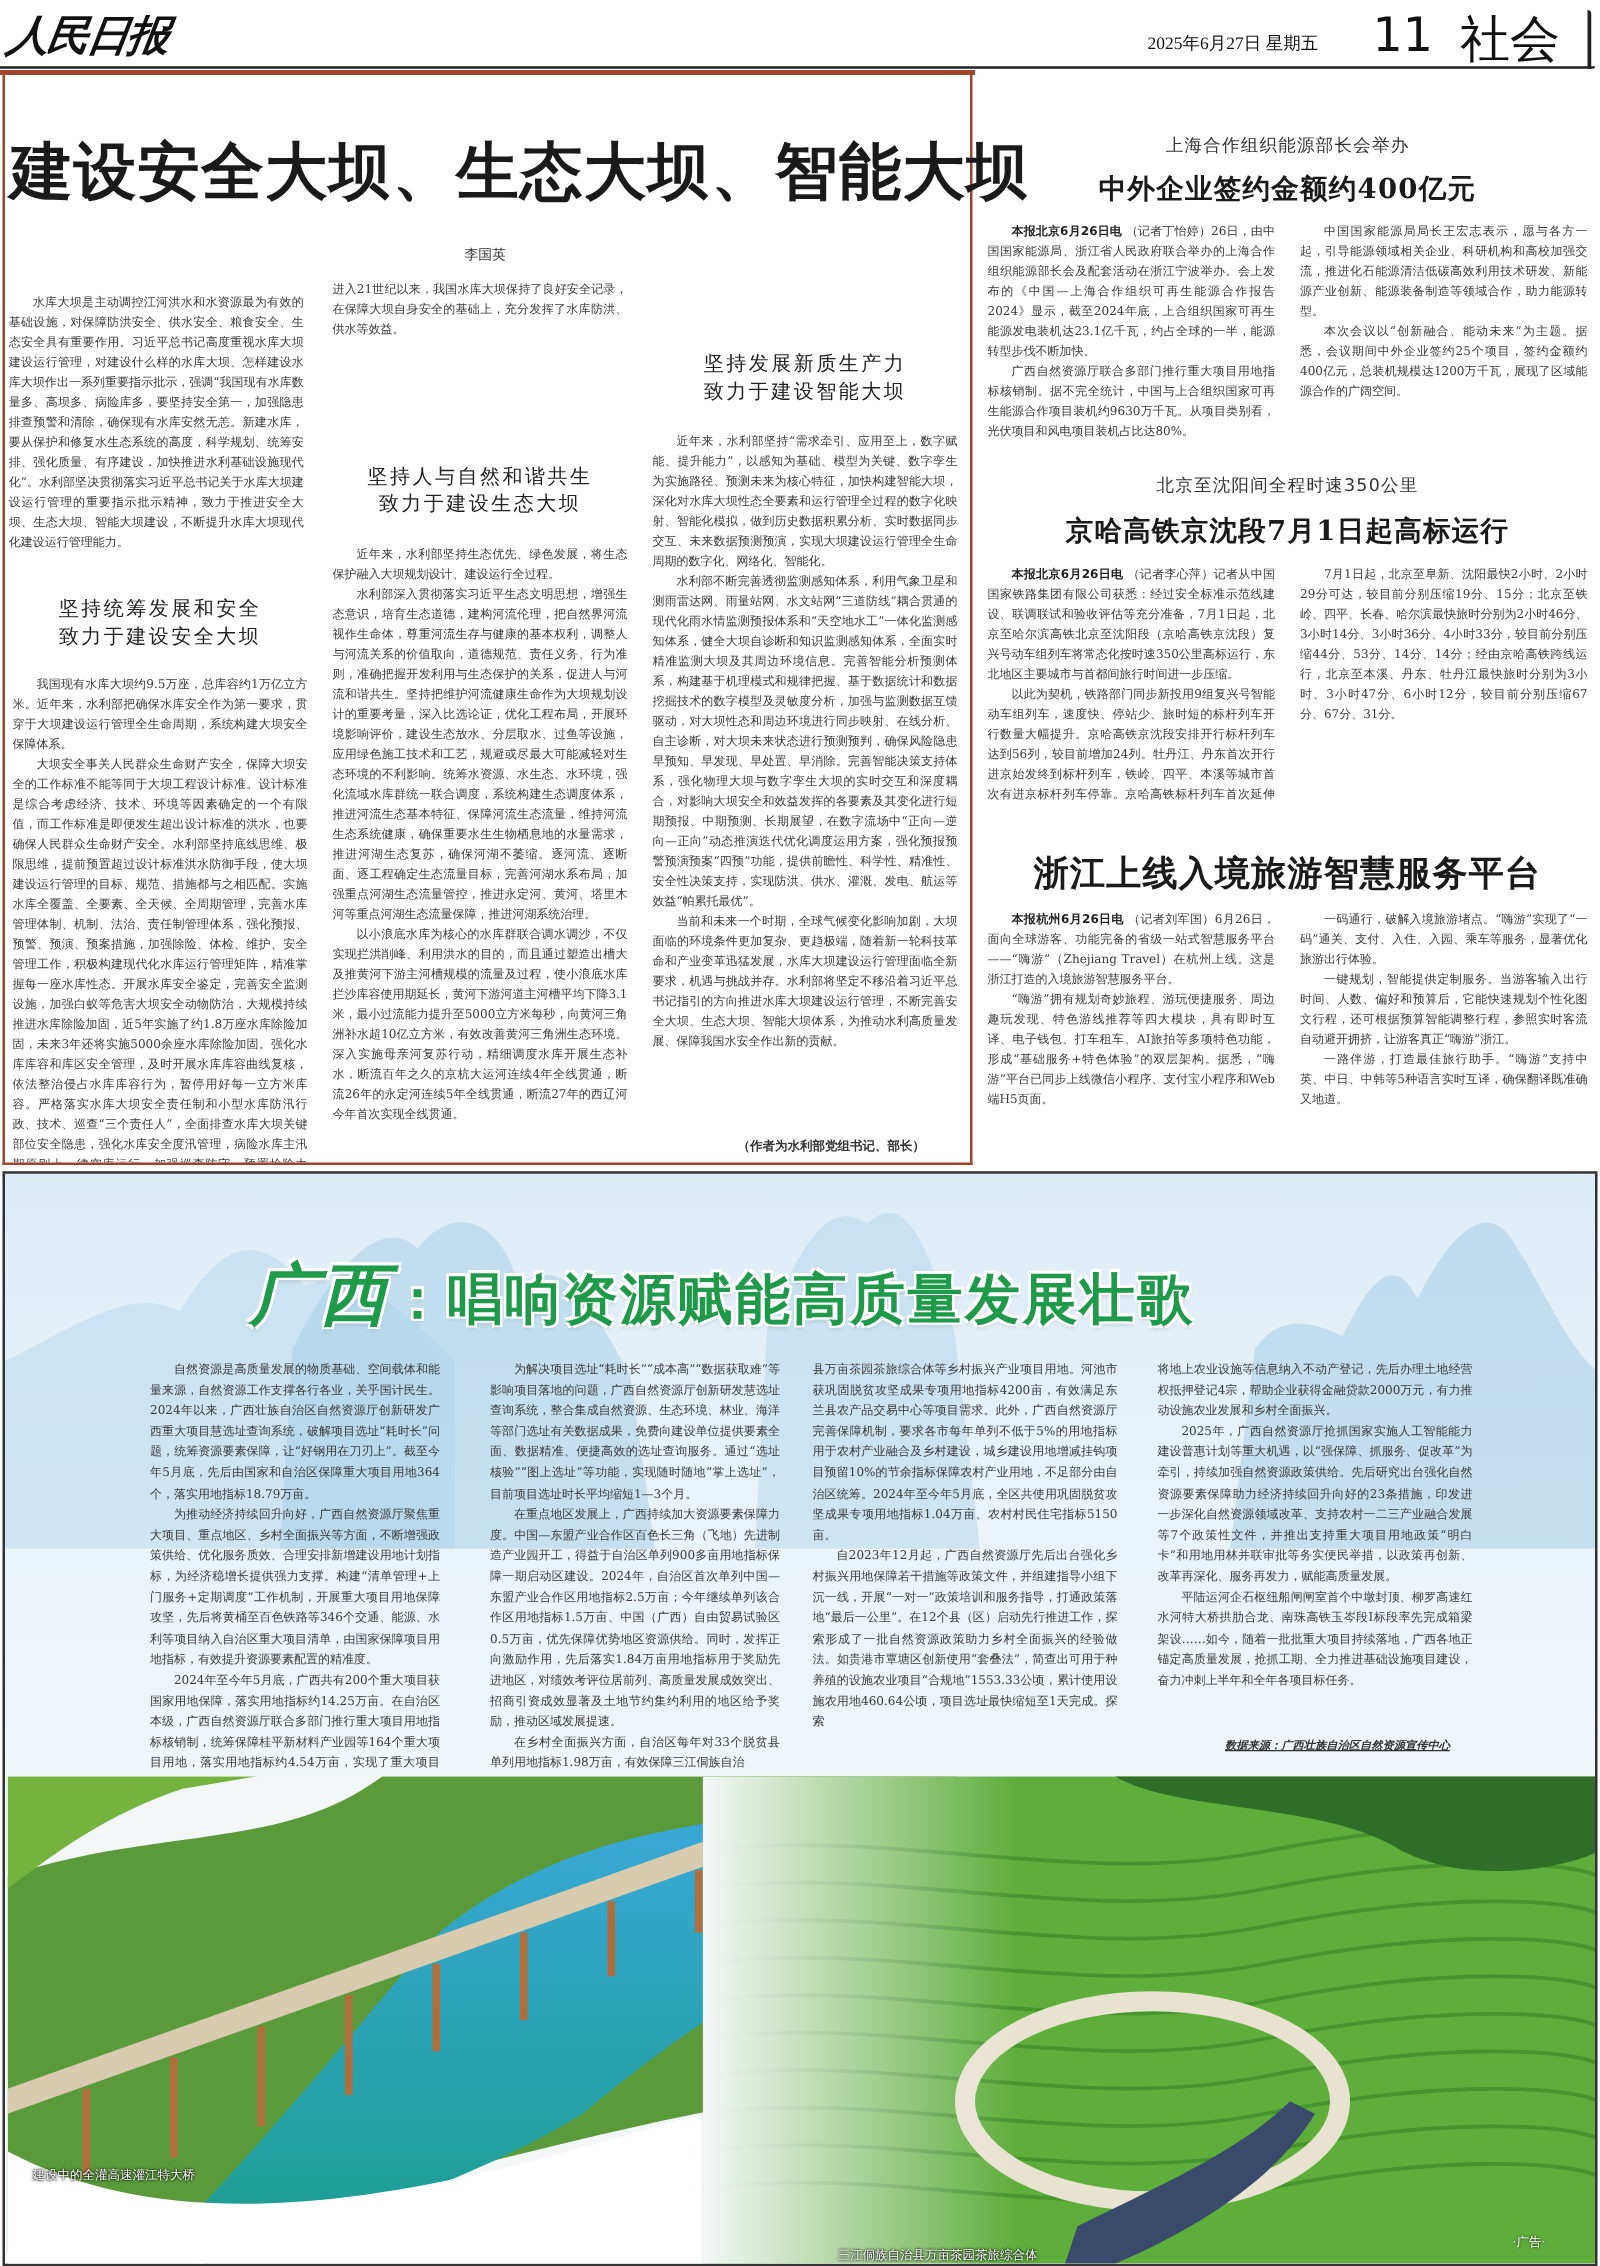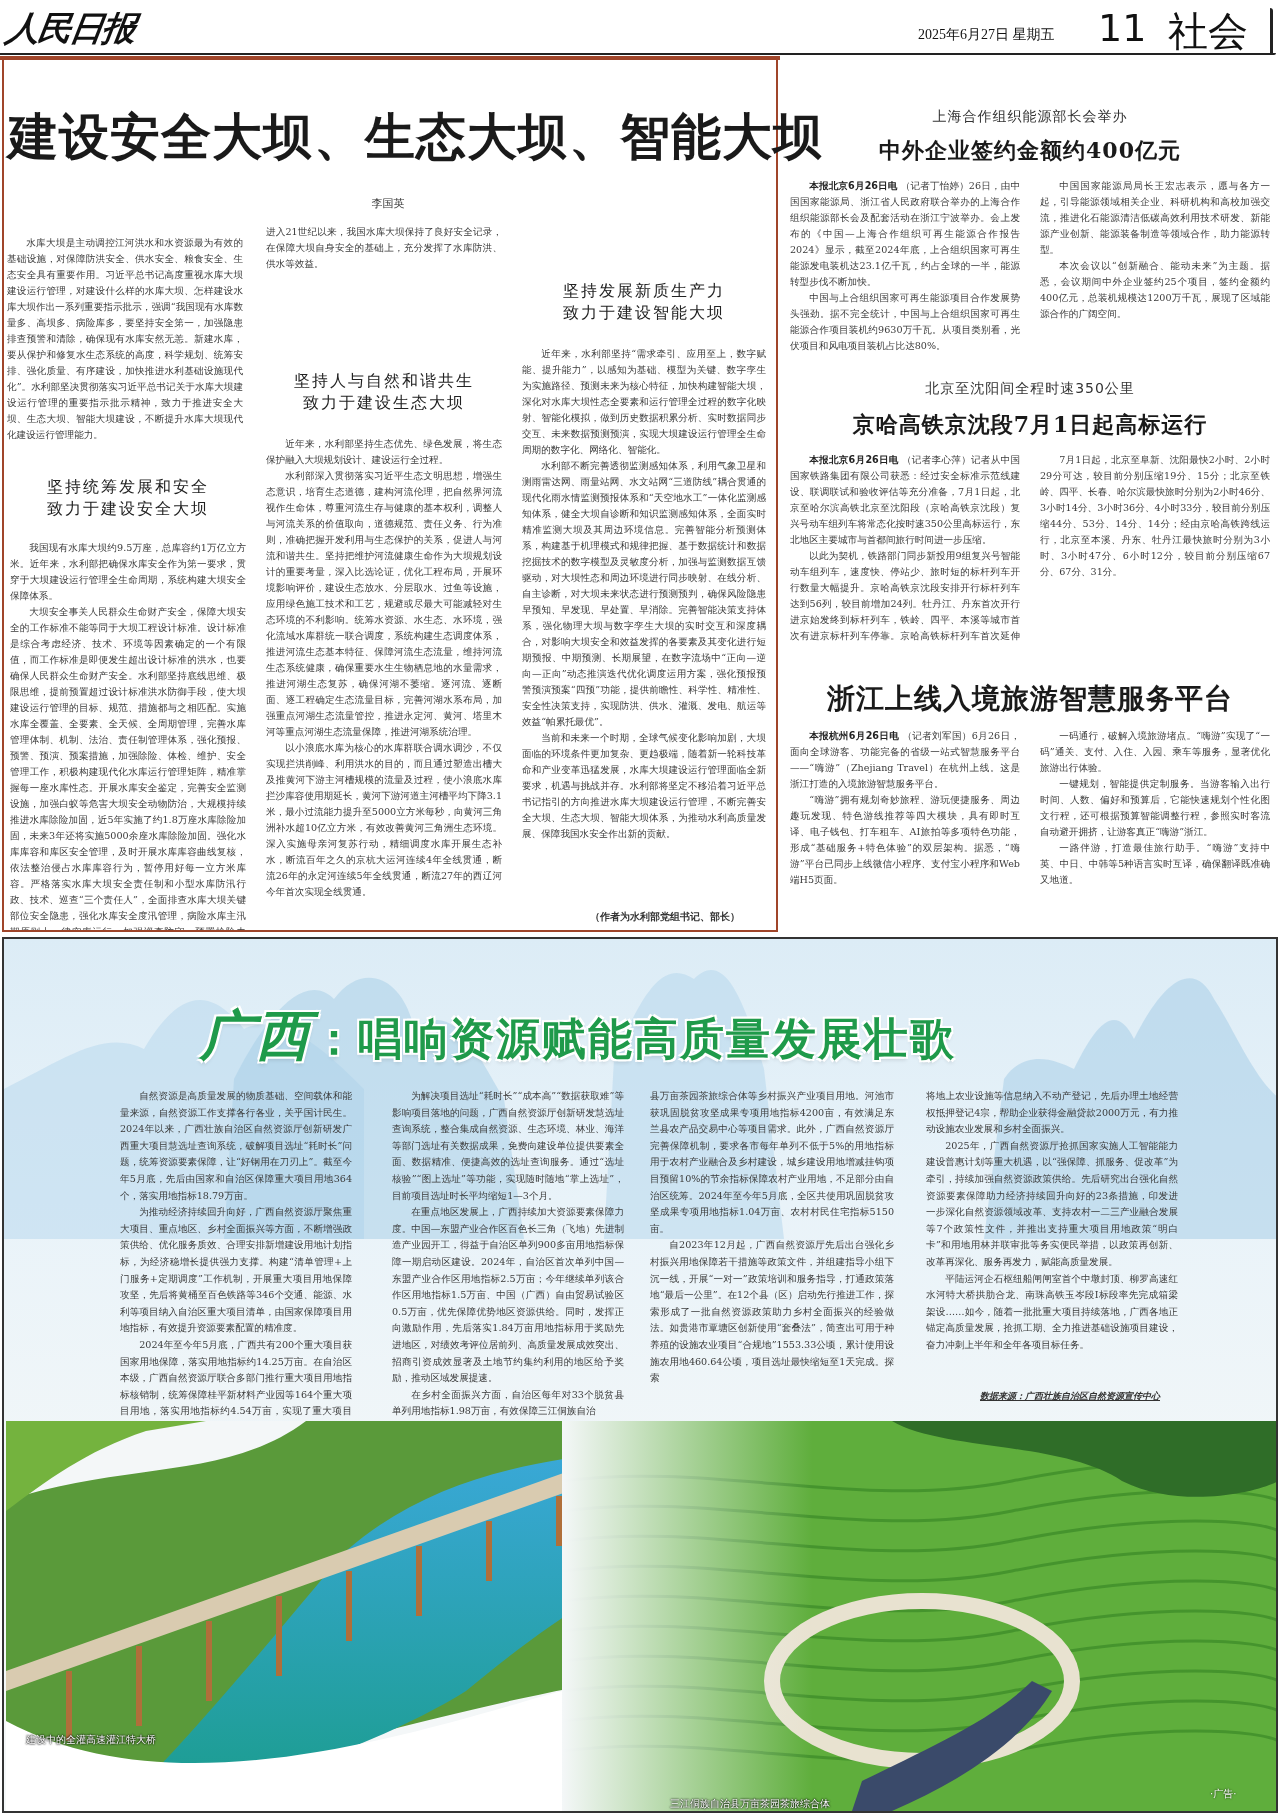--- a/index.html
+++ b/index.html
@@ -100,21 +100,21 @@
   <p>近年来，水利部坚持“需求牵引、应用至上，数字赋能、提升能力”，以感知为基础、模型为关键、数字孪生为实施路径、预测未来为核心特征，加快构建智能大坝，深化对水库大坝性态全要素和运行管理全过程的数字化映射、智能化模拟，做到历史数据积累分析、实时数据同步交互、未来数据预测预演，实现大坝建设运行管理全生命周期的数字化、网络化、智能化。</p>
   <p>水利部不断完善透彻监测感知体系，利用气象卫星和测雨雷达网、雨量站网、水文站网“三道防线”耦合贯通的现代化雨水情监测预报体系和“天空地水工”一体化监测感知体系，健全大坝自诊断和知识监测感知体系，全面实时精准监测大坝及其周边环境信息。完善智能分析预测体系，构建基于机理模式和规律把握、基于数据统计和数据挖掘技术的数字模型及灵敏度分析，加强与监测数据互馈驱动，对大坝性态和周边环境进行同步映射、在线分析、自主诊断，对大坝未来状态进行预测预判，确保风险隐患早预知、早发现、早处置、早消除。完善智能决策支持体系，强化物理大坝与数字孪生大坝的实时交互和深度耦合，对影响大坝安全和效益发挥的各要素及其变化进行短期预报、中期预测、长期展望，在数字流场中“正向—逆向—正向”动态推演迭代优化调度运用方案，强化预报预警预演预案“四预”功能，提供前瞻性、科学性、精准性、安全性决策支持，实现防洪、供水、灌溉、发电、航运等效益“帕累托最优”。</p>
   <p>当前和未来一个时期，全球气候变化影响加剧，大坝面临的环境条件更加复杂、更趋极端，随着新一轮科技革命和产业变革迅猛发展，水库大坝建设运行管理面临全新要求，机遇与挑战并存。水利部将坚定不移沿着习近平总书记指引的方向推进水库大坝建设运行管理，不断完善安全大坝、生态大坝、智能大坝体系，为推动水利高质量发展、保障我国水安全作出新的贡献。</p>
 </div>
 <div class="author-note" style="left:590px; top:910px;">（作者为水利部党组书记、部长）</div>
 
 <div class="news-kicker" style="left:780px; top:108px; width:500px;">上海合作组织能源部长会举办</div>
 <div class="news-title" style="left:780px; top:136px; width:500px;">中外企业签约金额约400亿元</div>
 <div class="col" style="left:790px; top:178px; width:230px; height:180px; overflow:hidden;">
   <p><span class="lead-in">本报北京6月26日电</span>&nbsp;<span>（记者丁怡婷）</span><span>26日，由中国国家能源局、浙江省人民政府联合举办的上海合作组织能源部长会及配套活动在浙江宁波举办。会上发布的《中国—上海合作组织可再生能源合作报告2024》显示，截至2024年底，上合组织国家可再生能源发电装机达23.1亿千瓦，约占全球的一半，能源转型步伐不断加快。</span></p>
-  <p>中国与上合组织国家可再生能源项目合作发展势头强劲。据不完全统计，中国与上合组织国家可再生能源合作项目装机约9630万千瓦。从项目类别看，光伏项目和风电项目装机占比达80%。</p>
+  <p>广西自然资源厅联合多部门推行重大项目用地指标核销制。据不完全统计，中国与上合组织国家可再生能源合作项目装机约9630万千瓦。从项目类别看，光伏项目和风电项目装机占比达80%。</p>
 </div>
 <div class="col" style="left:1040px; top:178px; width:230px; height:180px; overflow:hidden;">
   <p>中国国家能源局局长王宏志表示，愿与各方一起，引导能源领域相关企业、科研机构和高校加强交流，推进化石能源清洁低碳高效利用技术研发、新能源产业创新、能源装备制造等领域合作，助力能源转型。</p>
   <p>本次会议以“创新融合、能动未来”为主题。据悉，会议期间中外企业签约25个项目，签约金额约400亿元，总装机规模达1200万千瓦，展现了区域能源合作的广阔空间。</p>
 </div>
 
 <div class="news-kicker" style="left:780px; top:380px; width:500px;">北京至沈阳间全程时速350公里</div>
 <div class="news-title" style="left:780px; top:410px; width:500px;">京哈高铁京沈段7月1日起高标运行</div>
 <div class="col" style="left:790px; top:452px; width:230px; height:190px; overflow:hidden;">
   <p><span class="lead-in">本报北京6月26日电</span>&nbsp;<span>（记者李心萍）</span><span>记者从中国国家铁路集团有限公司获悉：经过安全标准示范线建设、联调联试和验收评估等充分准备，7月1日起，北京至哈尔滨高铁北京至沈阳段（京哈高铁京沈段）复兴号动车组列车将常态化按时速350公里高标运行，东北地区主要城市与首都间旅行时间进一步压缩。</span></p>

